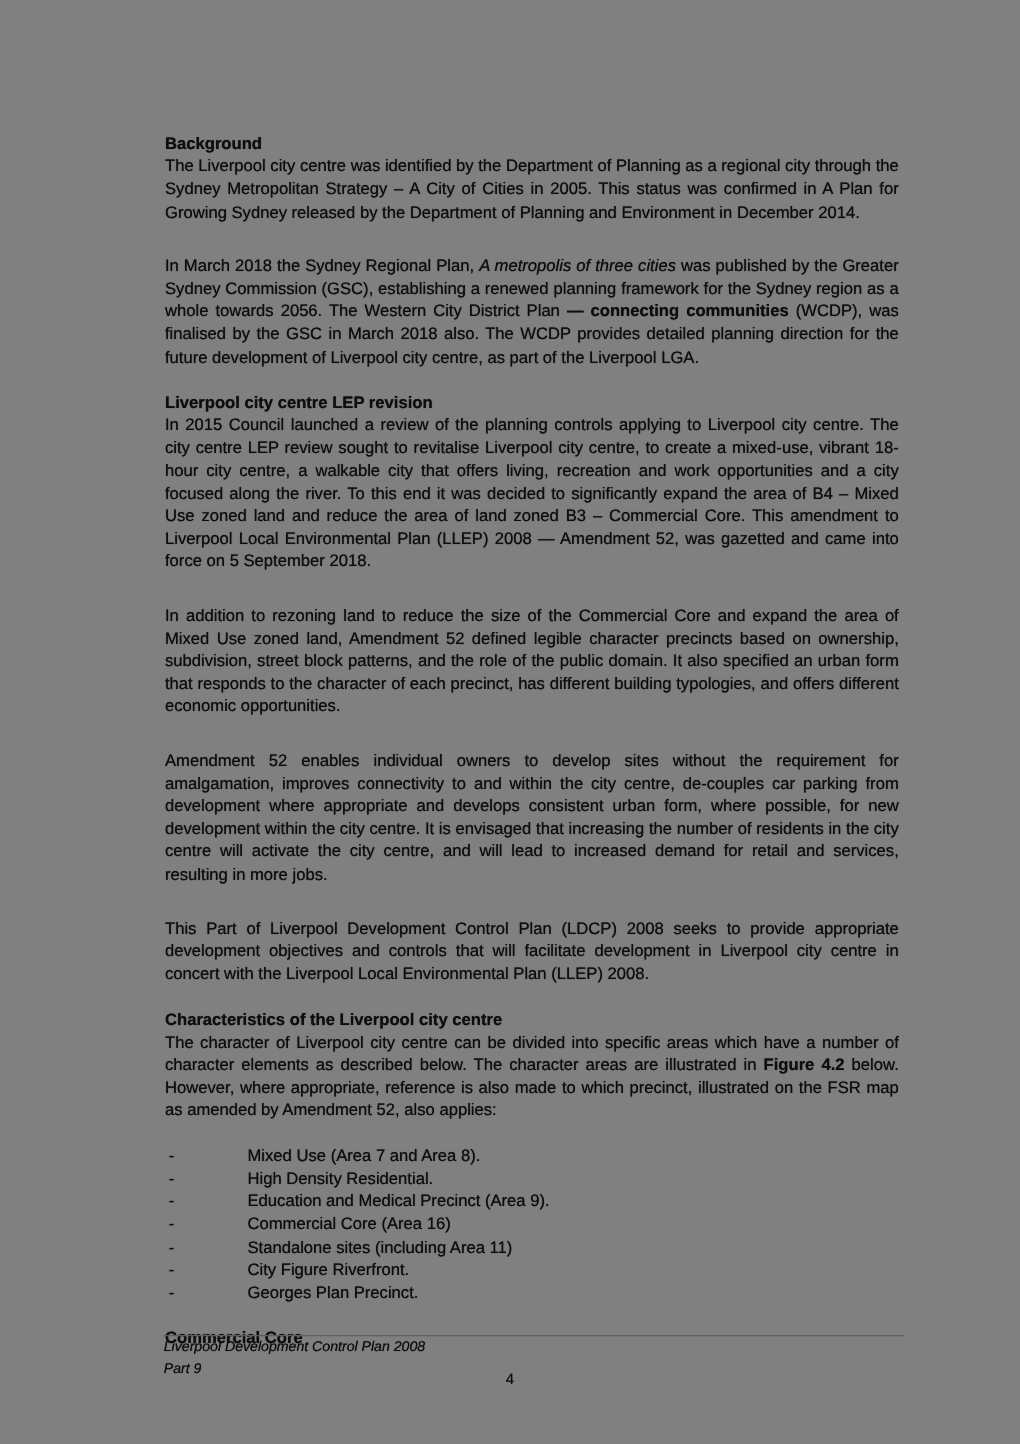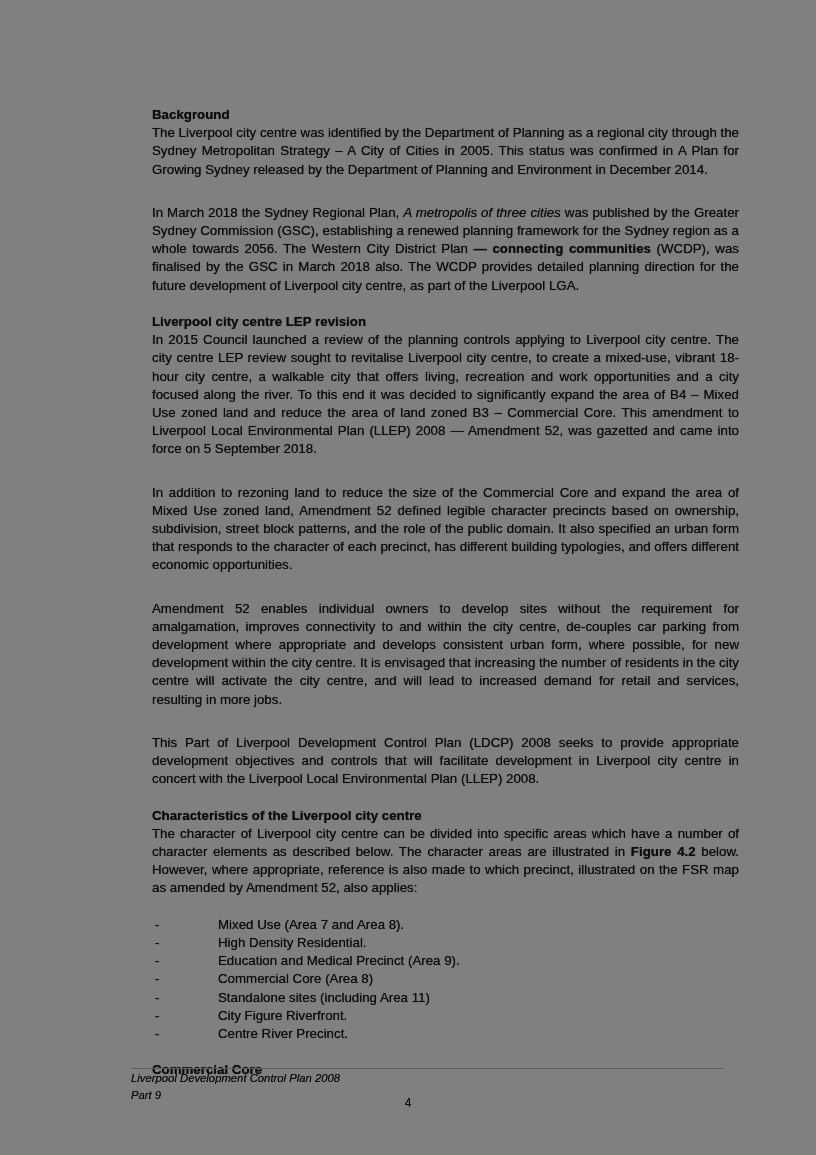--- a/index.html
+++ b/index.html
@@ -14,21 +14,21 @@
     -webkit-font-smoothing: antialiased;
   }
   .page {
     position: relative;
     width: 816px;
     height: 1155px;
     overflow: hidden;
   }
   .content {
     position: absolute;
-    left: 152px;
+    left: 132px;
     top: 106px;
     width: 587px;
     font-size: 13.3px;
     line-height: 18.2px;
     color: #0d0d0d;
     text-align: justify;
     text-shadow: 0 0 0.7px rgba(15,15,15,0.85);
   }
   .content .heading {
     font-weight: bold;
@@ -102,33 +102,33 @@
         <div class="list-item">
           <span class="list-marker">-</span>
           <span class="list-text">High Density Residential.</span>
         </div>
         <div class="list-item">
           <span class="list-marker">-</span>
           <span class="list-text">Education and Medical Precinct (Area 9).</span>
         </div>
         <div class="list-item">
           <span class="list-marker">-</span>
-          <span class="list-text">Commercial Core (Area 8)</span>
+          <span class="list-text">Commercial Core (Area 16)</span>
         </div>
         <div class="list-item">
           <span class="list-marker">-</span>
           <span class="list-text">Standalone sites (including Area 11)</span>
         </div>
         <div class="list-item">
           <span class="list-marker">-</span>
           <span class="list-text">City Figure Riverfront.</span>
         </div>
         <div class="list-item">
           <span class="list-marker">-</span>
-          <span class="list-text">Centre River Precinct.</span>
+          <span class="list-text">Georges Plan Precinct.</span>
         </div>
       </div>
       <div class="heading">Commercial Core</div>
     </div>
   <div class="footer-rule"></div>
   <div class="footer">
     <div>Liverpool Development Control Plan 2008</div>
     <div>Part 9</div>
   </div>
   <div class="page-number">4</div>

